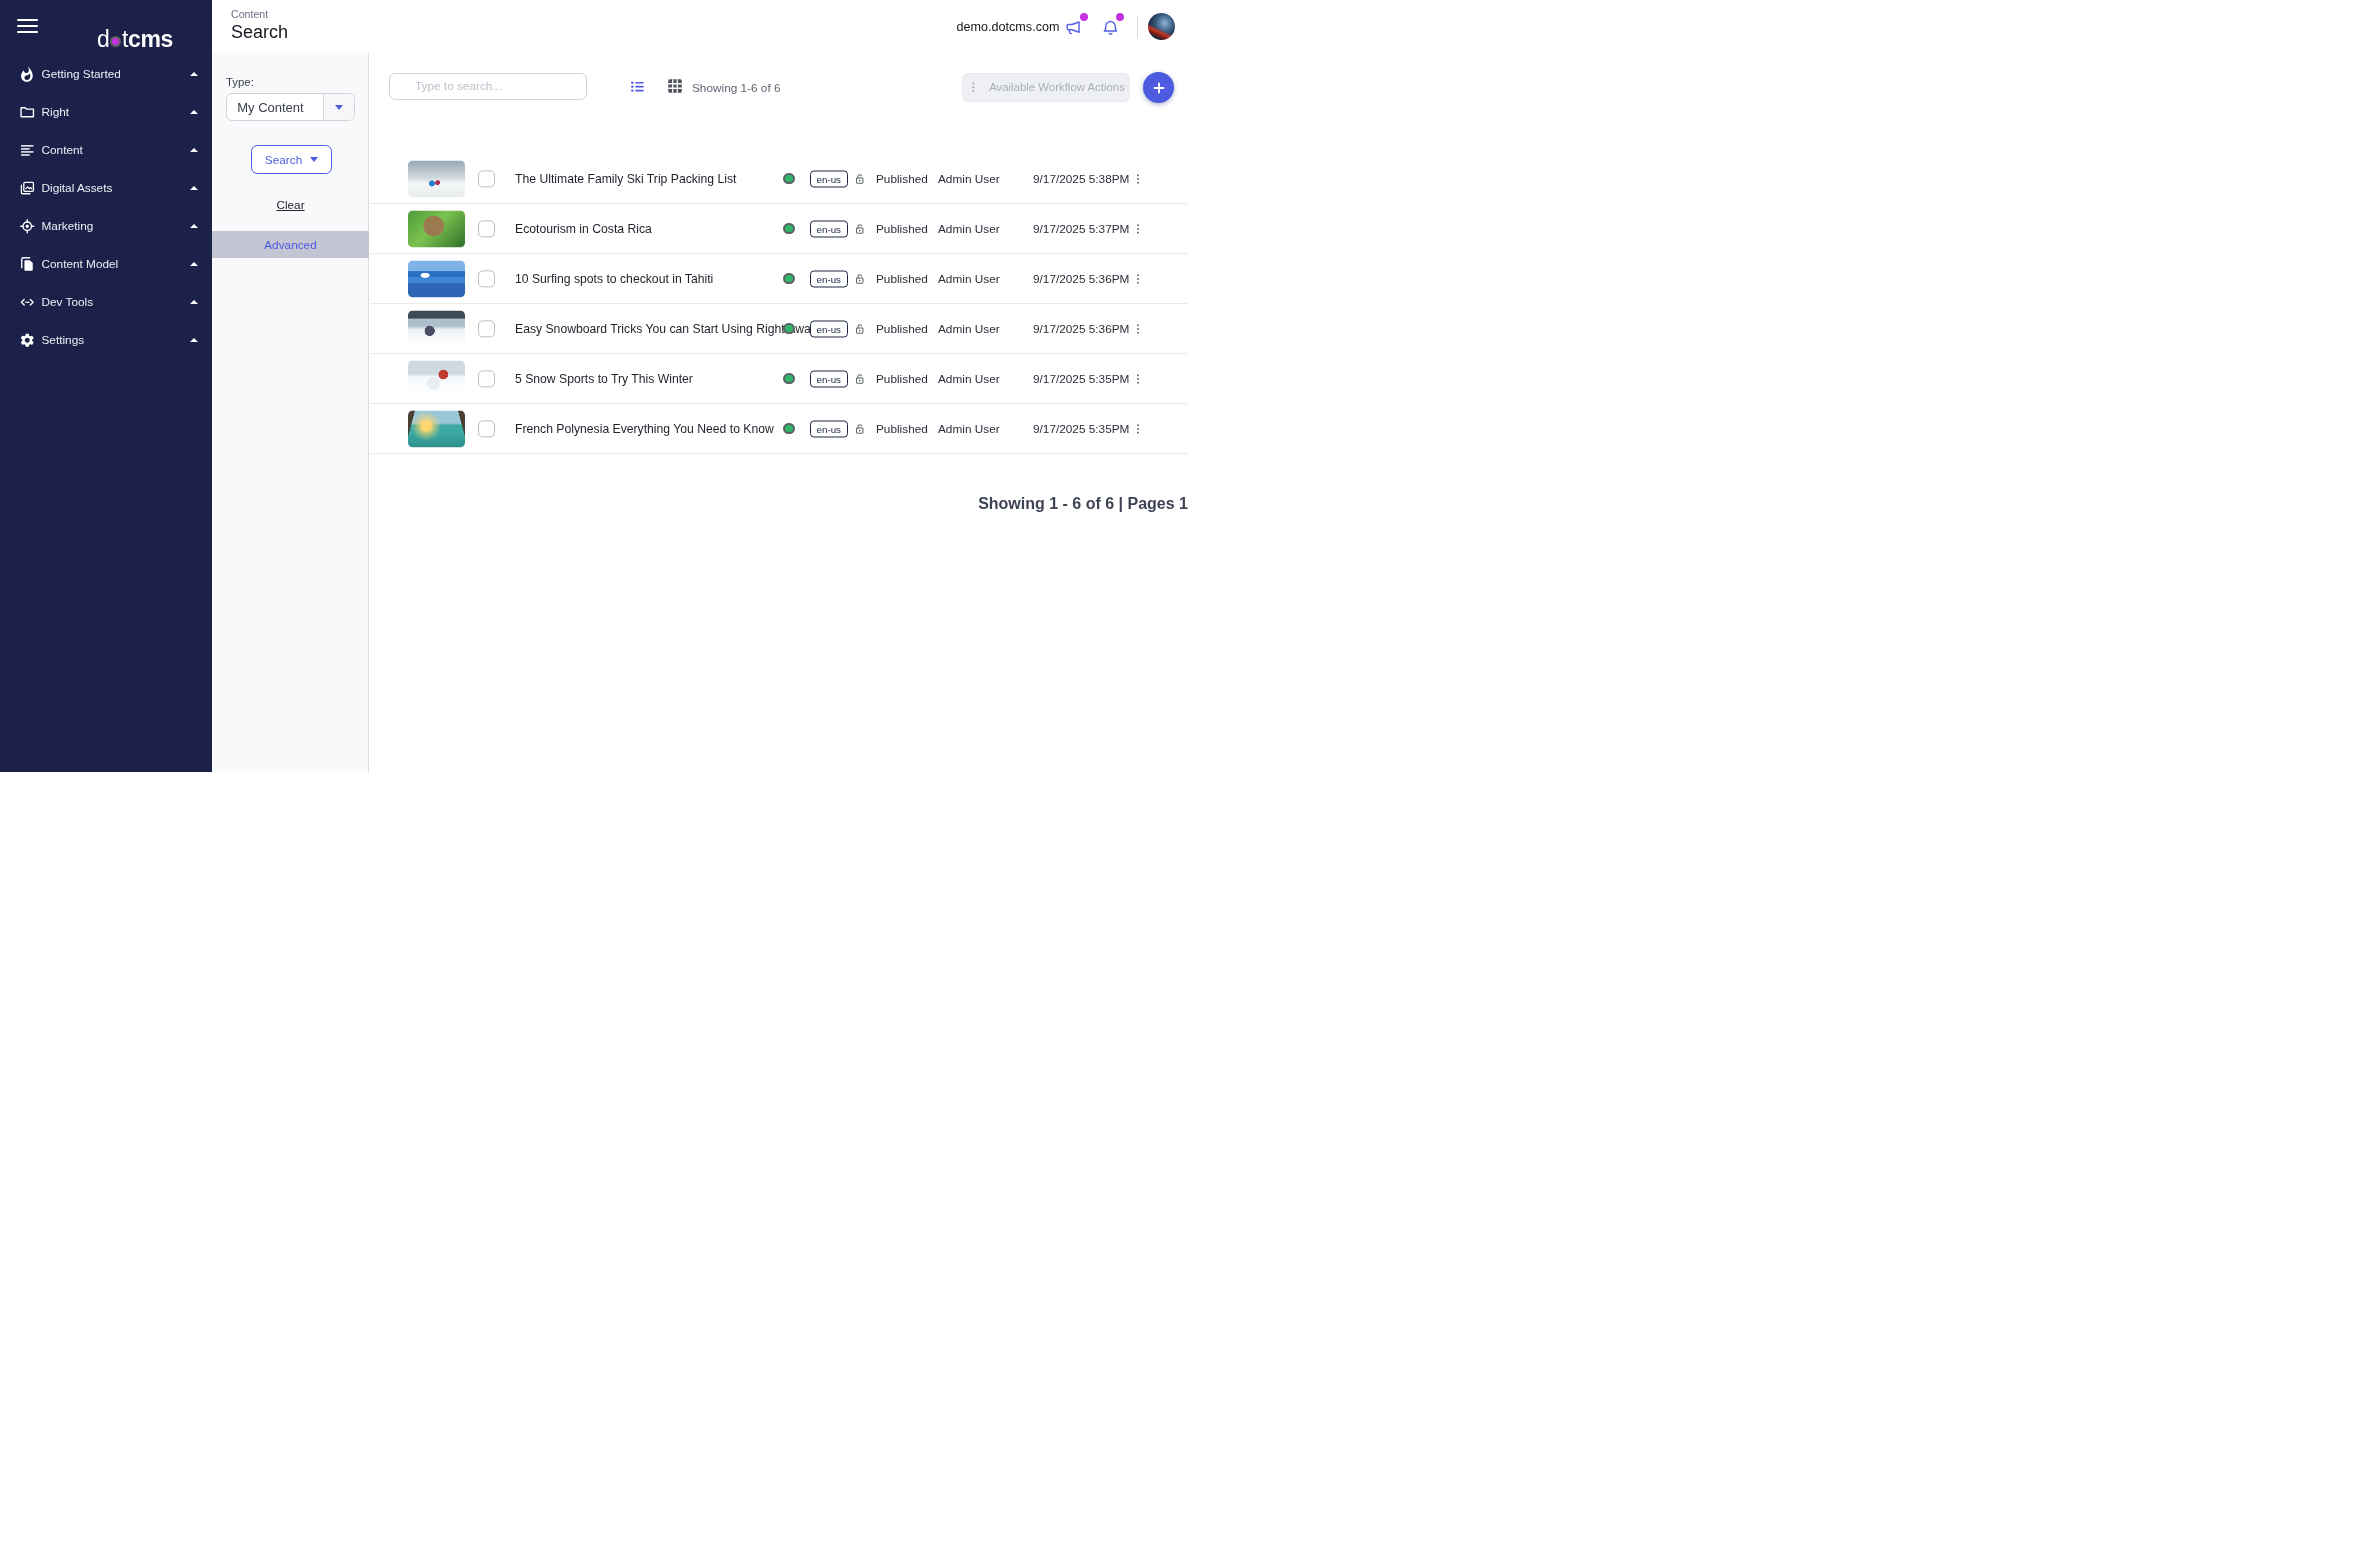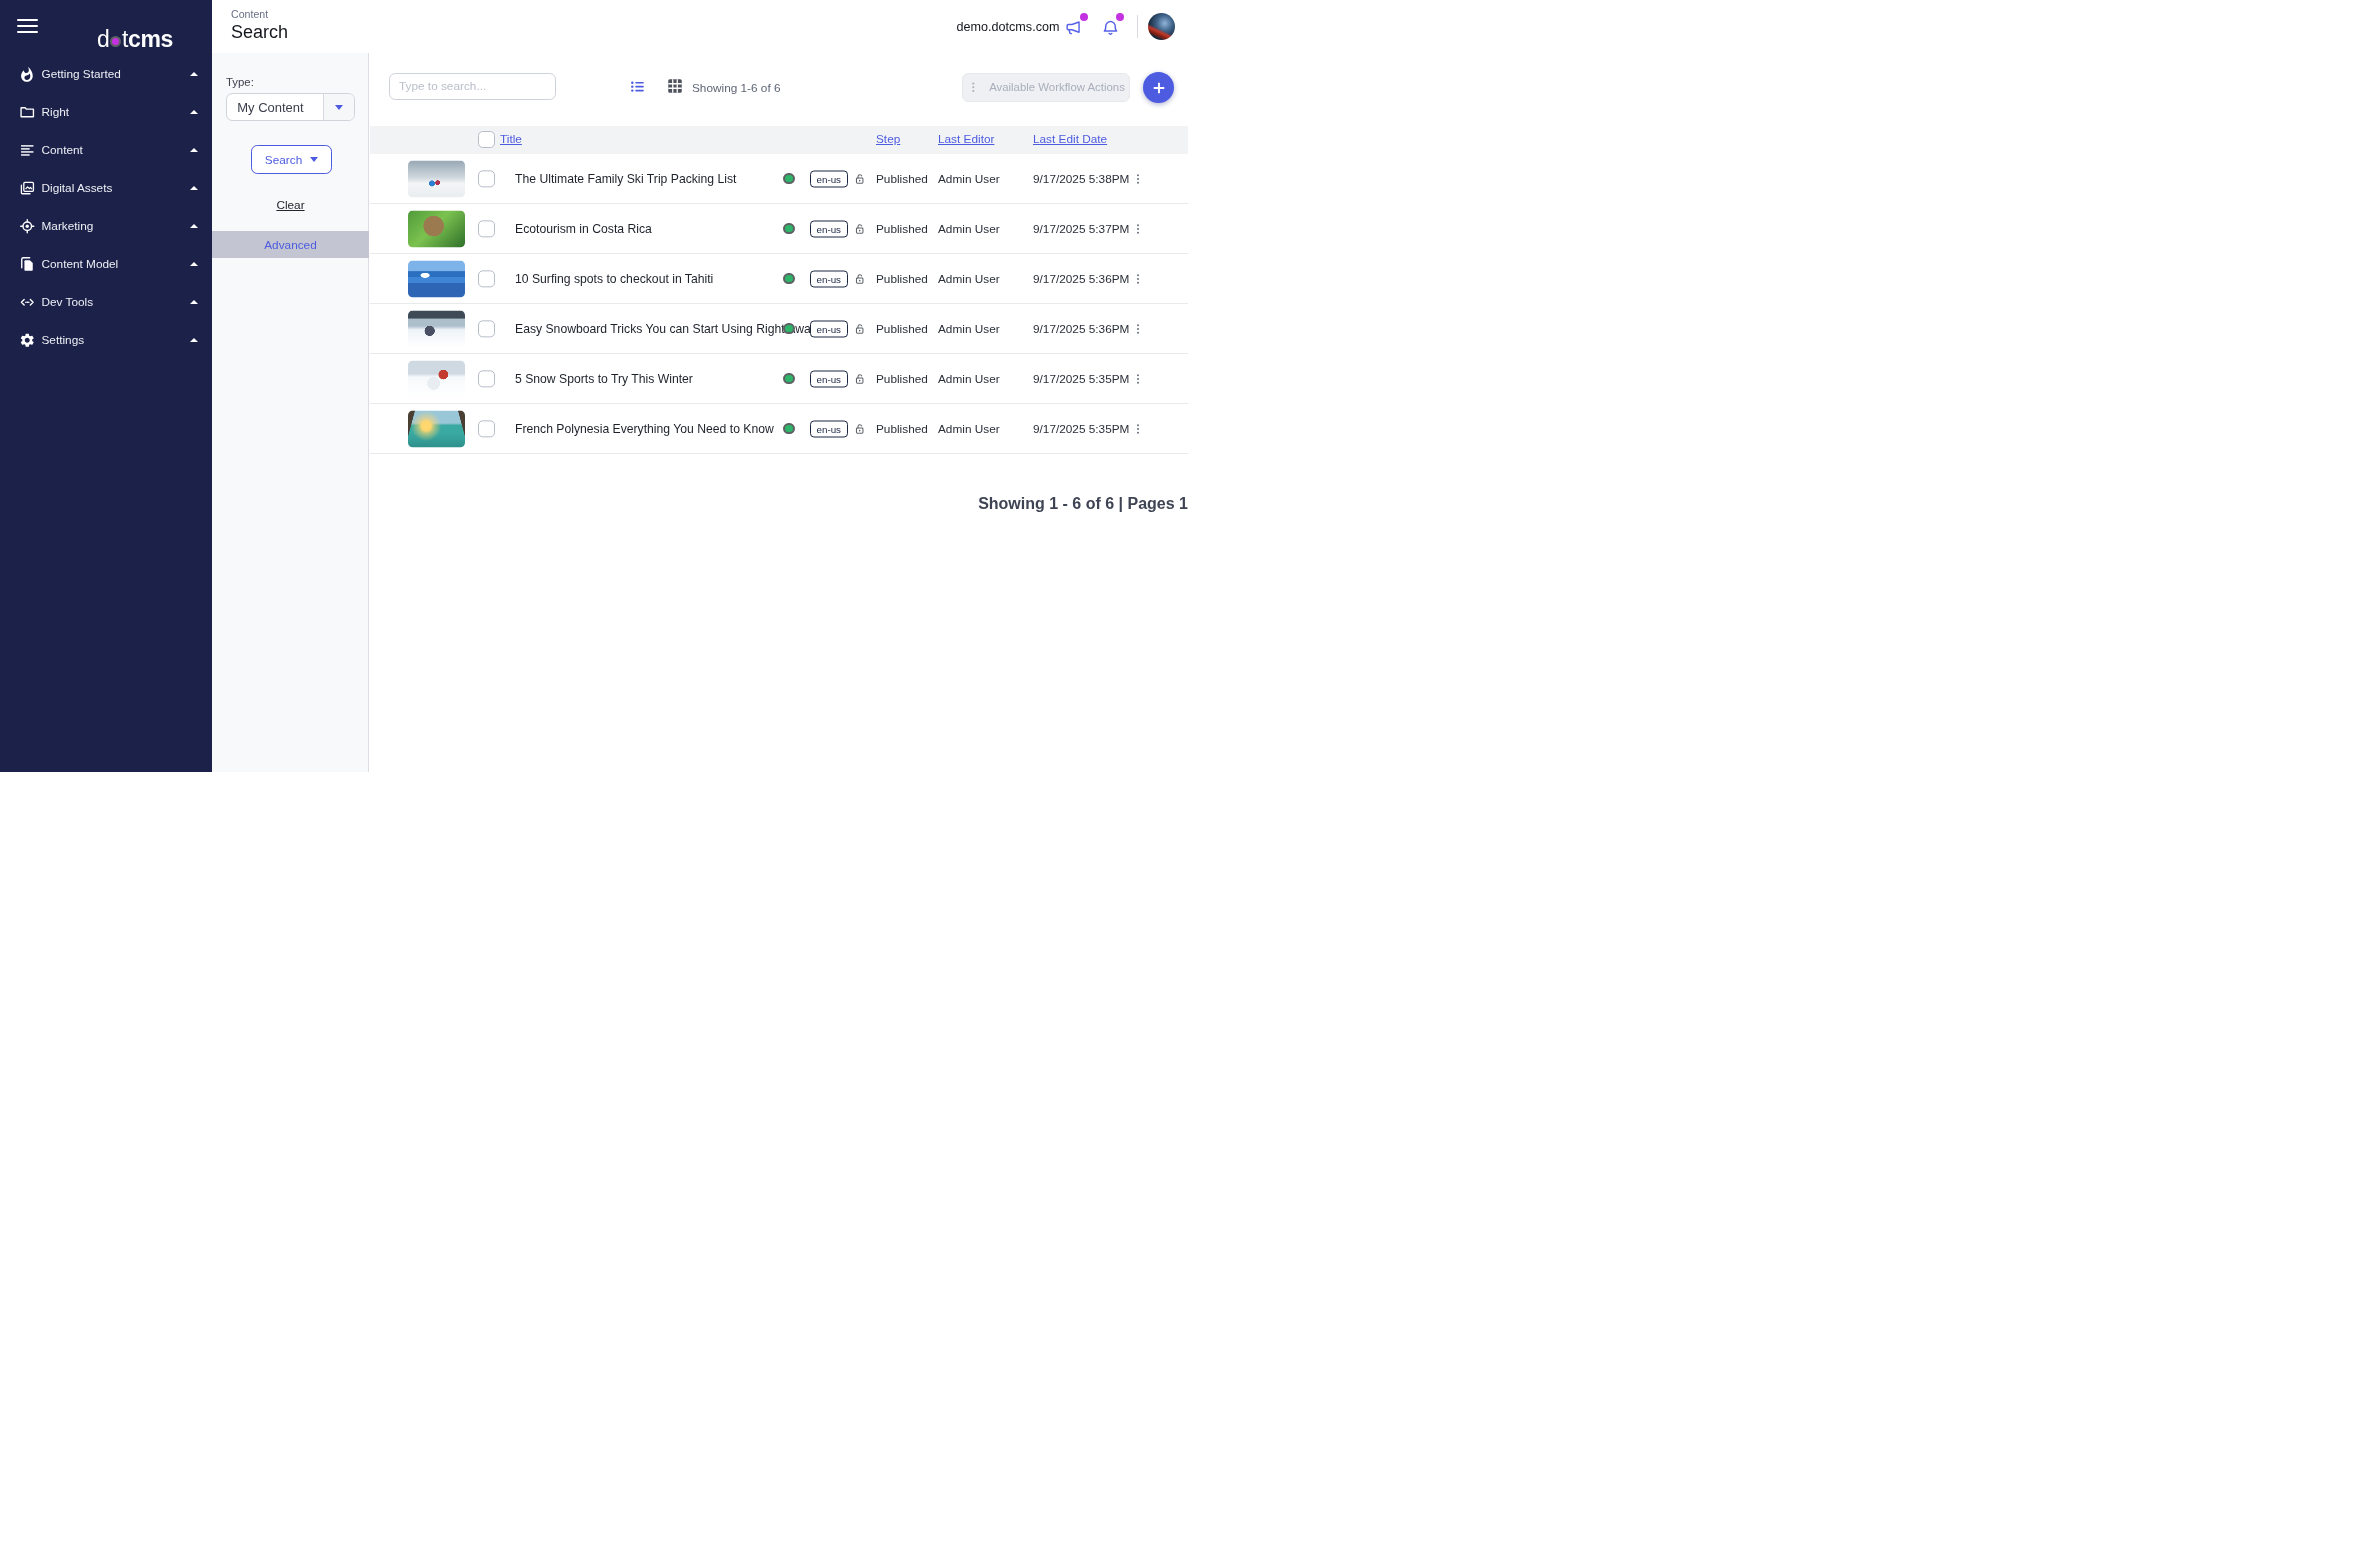--- a/index.html
+++ b/index.html
@@ -43,21 +43,21 @@
   #type-select{position:absolute; left:14px; top:40px; width:129px; height:28px; background:#fff; border:0.8px solid #cfd3da; border-radius:6.3px; display:flex; align-items:center; cursor:pointer;}
   #type-select .sel-text{flex:1; padding-left:10.2px; font-size:13px; color:#3b404d; white-space:nowrap; overflow:hidden;}
   #type-select .sel-caret-box{width:31px; height:100%; border-left:0.8px solid #d5d8de; background:#f6f7f9; border-radius:0 5.5px 5.5px 0; display:flex; align-items:center; justify-content:center;}
   .caret-down{width:0; height:0; border-left:4.7px solid transparent; border-right:4.7px solid transparent; border-top:5.5px solid var(--accent);}
   #search-btn{position:absolute; left:39px; top:92px; width:81px; height:29px; background:#fff; border:1.2px solid var(--accent); border-radius:6.3px; display:flex; align-items:center; justify-content:center; gap:7.9px; cursor:pointer;}
   #search-btn .lbl{font-size:11.8px; color:var(--accent); font-weight:500;}
   #clear-btn{position:absolute; left:0; top:145px; width:157px; text-align:center; font-size:11.8px; color:#23262e; cursor:pointer;text-decoration:underline;}
   #advanced-btn{position:absolute; left:0; top:178px; width:157px; height:27px; background:#c3c6d2; display:flex; align-items:center; justify-content:center; font-size:11.8px; color:var(--accent); cursor:pointer;}
   
   #main{position:absolute; left:370px; top:53px; width:818px; height:719px; background:#fff;}
-  #content-search-input{position:absolute; left:19px; top:19.7px; width:167px; height:27.5px; border:0.8px solid #ced3da; border-radius:6.3px; padding:0 9px; font-size:11.8px; color:#3b404d; font-family:"Liberation Sans",sans-serif; outline:none;}
+  #content-search-input{position:absolute; left:19px; top:19.7px; width:198px; height:27.5px; border:0.8px solid #ced3da; border-radius:6.3px; padding:0 25px; font-size:11.8px; color:#3b404d; font-family:"Liberation Sans",sans-serif; outline:none;}
   #content-search-input::placeholder{color:#b9bec9;}
   #view-list{position:absolute; left:259px; top:25px; width:17.3px; height:17.3px; cursor:pointer;}
   #view-grid{position:absolute; left:296px; top:24.4px; width:18px; height:18px; cursor:pointer;}
   #showing-count{position:absolute; left:322px; top:27.5px; font-size:11.8px; color:#5f6575;}
   #workflow-btn{position:absolute; right:58px; top:19.7px; width:168px; height:29px; background:#eff0f3; border:0.8px solid #e6e8eb; border-radius:6.3px; display:flex; align-items:center; justify-content:center; gap:9.4px; color:#a8aebb; font-size:11.4px; cursor:default;}
   #fab{position:absolute; right:14px; top:19px; width:31px; height:31px; border-radius:50%; background:var(--accent); box-shadow:0 1.6px 5.5px rgba(30,40,120,.35); display:flex; align-items:center; justify-content:center; cursor:pointer;}
   #fab svg{width:14px; height:14px;}
   
   #thead{position:absolute; left:0; top:73px; width:818px; height:27.5px; background:#f2f3f5;}
   .cb{display:inline-block; width:17.3px; height:17.3px; background:#fff; border:1.6px solid #b6bcc8; border-radius:4.7px; cursor:pointer;}
@@ -262,27 +262,20 @@
         <circle cx="12" cy="19" r="2"></circle>
     </svg>
     <span>Available Workflow Actions</span>
   </div>
   <div id="fab">
     <svg viewBox="0 0 24 24" fill="#fff">
         <path d="M10.4 3h3.2v7.4H21v3.2h-7.4V21h-3.2v-7.4H3v-3.2h7.4z"></path>
       </svg>
   </div>
 
-  <div id="thead">
-    <span class="cb"></span>
-    <span id="col-title" class="col-link">Title</span>
-    <span class="col-step col-link">Step</span>
-    <span class="col-editor col-link">Last Editor</span>
-    <span class="col-date col-link">Last Edit Date</span>
-  </div>
 
   <div id="tbody">
   <div class="row">
     <div class="thumb" style="background: radial-gradient(circle at 42% 62%, rgb(43, 127, 208) 0px, rgb(43, 127, 208) 7%, rgba(0, 0, 0, 0) 8%), radial-gradient(circle at 52% 60%, rgb(176, 49, 78) 0px, rgb(176, 49, 78) 6%, rgba(0, 0, 0, 0) 7%), linear-gradient(rgb(151, 167, 180) 0%, rgb(205, 214, 220) 45%, rgb(243, 245, 246) 62%, rgb(233, 237, 239) 100%);"></div>
     <span class="cb"></span>
     <span class="rtitle">The Ultimate Family Ski Trip Packing List</span>
     <span class="dot"></span>
     <span class="badge">en-us</span>
     <span class="lock">
       <svg viewBox="0 0 24 24" fill="none" stroke="#5f6468" stroke-width="1.9">

